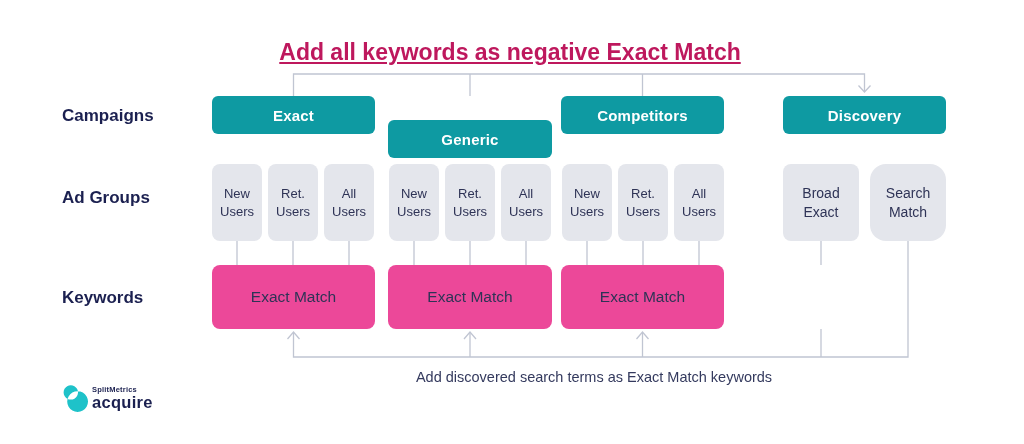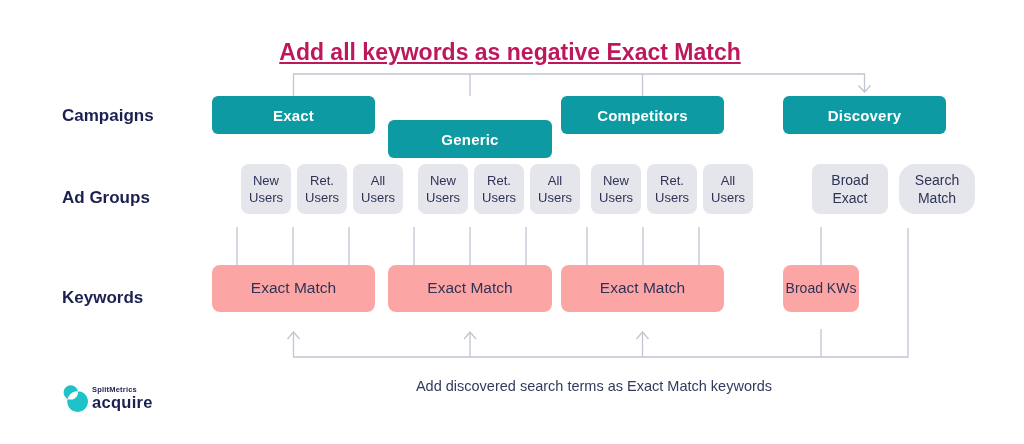--- a/index.html
+++ b/index.html
@@ -17,27 +17,27 @@
     font-size:17px;font-weight:bold;color:#1b2050;white-space:nowrap;
   }
   .campaign-btn{
     height:38px;background:#0e9aa2;border-radius:6px;color:#ffffff;
     font-size:15px;font-weight:bold;display:flex;align-items:center;justify-content:center;
     letter-spacing:.2px;
   }
   .adgroup-box{
     background:#e4e6ec;border-radius:8px;color:#2e3356;
     display:flex;align-items:center;justify-content:center;text-align:center;
-    font-size:13px;line-height:1.32;height:50px;padding:2px;margin-left:29px;
+    font-size:13px;line-height:1.32;height:77px;padding:2px;
   }
   .adgroup-box.wide{font-size:14px;}
   .kw-box{
-    background:#fca5a5;border-radius:8px;color:#2e3356;
+    background:#ec4899;border-radius:8px;color:#2e3356;
     display:flex;align-items:center;justify-content:center;text-align:center;
-    font-size:15.5px;height:47px;line-height:1.32;
+    font-size:15.5px;height:64px;line-height:1.32;
   }
   .annotation{
     font-size:14.5px;color:#343a5e;white-space:nowrap;transform:translateX(-50%);
   }
   .logo{display:flex;align-items:center;gap:3px;}
   .logo-text{display:flex;flex-direction:column;line-height:1;}
   .logo-brand{font-size:7.5px;font-weight:bold;color:#1b2050;letter-spacing:.2px;}
   .logo-product{font-size:16.5px;font-weight:bold;color:#1b2050;margin-top:1px;letter-spacing:.3px;text-align:center;}
   svg.wires{position:absolute;left:0;top:0;pointer-events:none;}
   .wire{stroke:#c0c5d2;stroke-width:1.3;fill:none;}
@@ -96,23 +96,22 @@
   <div class="abs adgroup-box" style="left:562px;top:164px;width:50px;">New Users</div>
   <div class="abs adgroup-box" style="left:618px;top:164px;width:50px;">Ret. Users</div>
   <div class="abs adgroup-box" style="left:674px;top:164px;width:50px;">All Users</div>
 
   <div class="abs adgroup-box wide" style="left:783px;top:164px;width:76px;">Broad Exact</div>
   <div class="abs adgroup-box wide" style="left:870px;top:164px;width:76px;border-radius:16px;">Search Match</div>
 
   <div class="abs kw-box" style="left:212px;top:265px;width:163px;">Exact Match</div>
   <div class="abs kw-box" style="left:388px;top:265px;width:164px;">Exact Match</div>
   <div class="abs kw-box" style="left:561px;top:265px;width:163px;">Exact Match</div>
-  <div class="abs kw-box" style="left:783px;top:265px;width:76px;font-size:14px;">Broad KWs</div>
 
-  <div class="abs annotation" style="left:594px;top:378px;">Add discovered search terms as Exact Match keywords</div>
+  <div class="abs annotation" style="left:594px;top:369px;">Add discovered search terms as Exact Match keywords</div>
 
   <div class="abs logo" style="left:61px;top:384px;">
     <svg width="28" height="28" viewBox="0 0 28 28">
       <path fill="#1ec2c9" fill-rule="evenodd" d="M9.8,1.2 a7.2,7.2 0 1,0 0.01,0 Z M16.6,7.2 a10.4,10.4 0 1,0 0.01,0 Z"></path>
     </svg>
     <div class="logo-text">
       <span class="logo-brand">SplitMetrics</span>
       <span class="logo-product">acquire</span>
     </div>
   </div>

